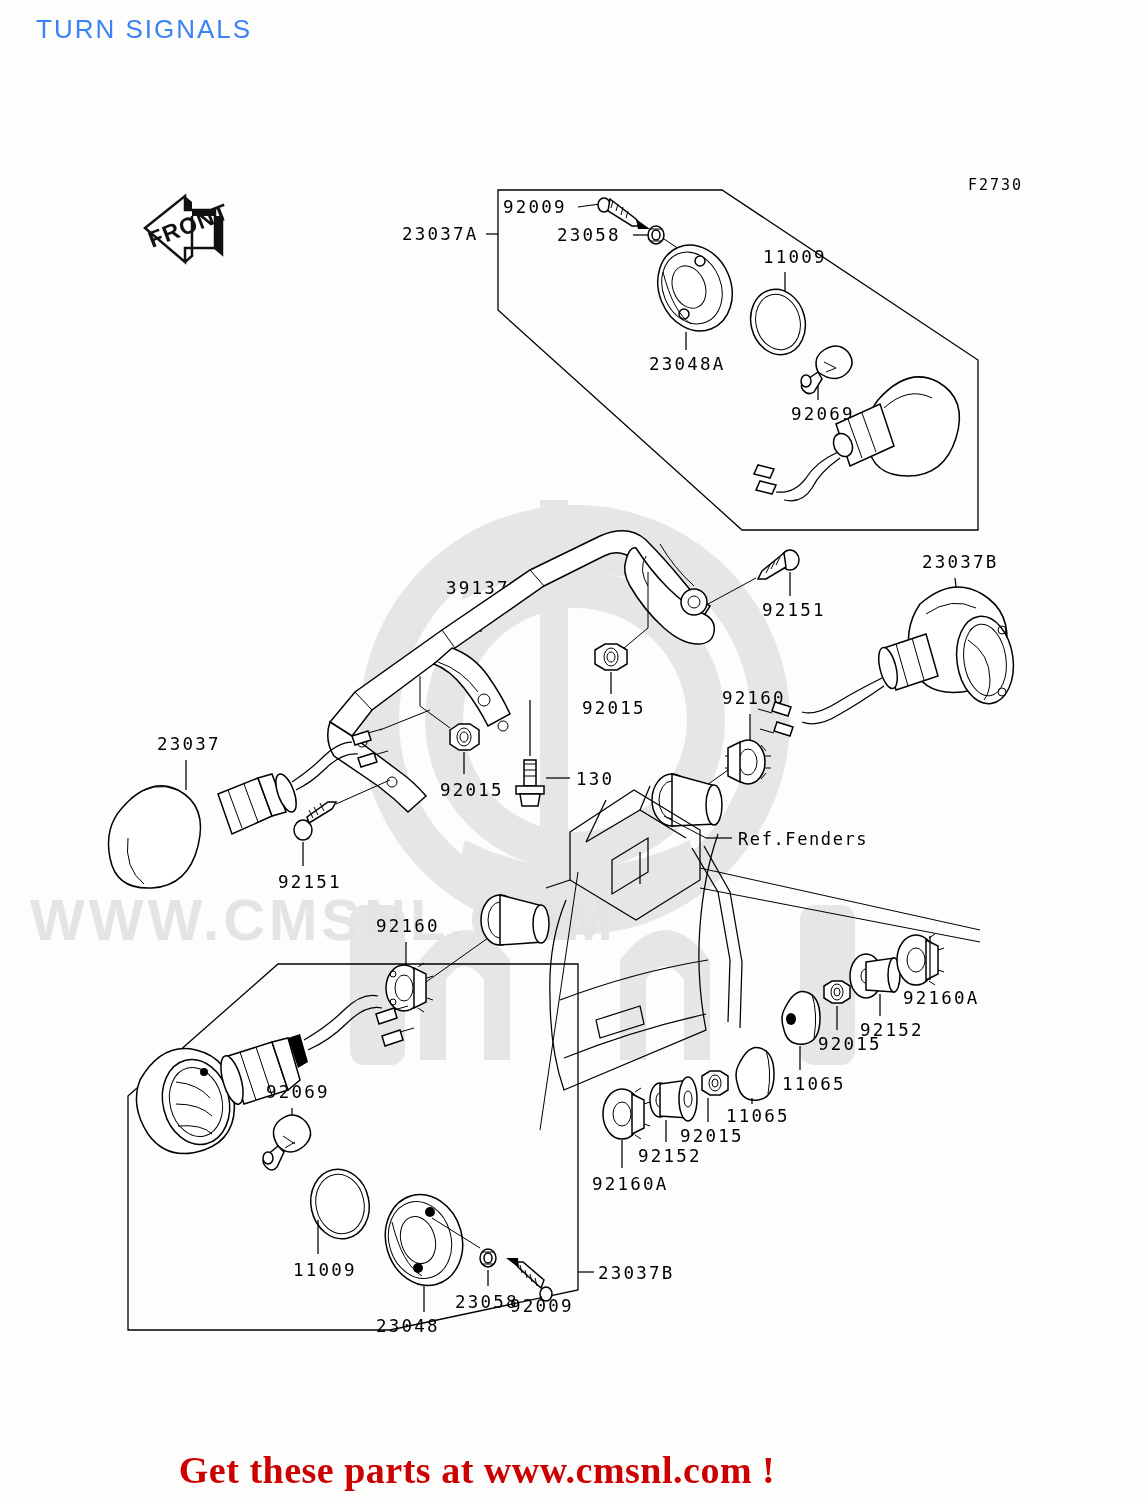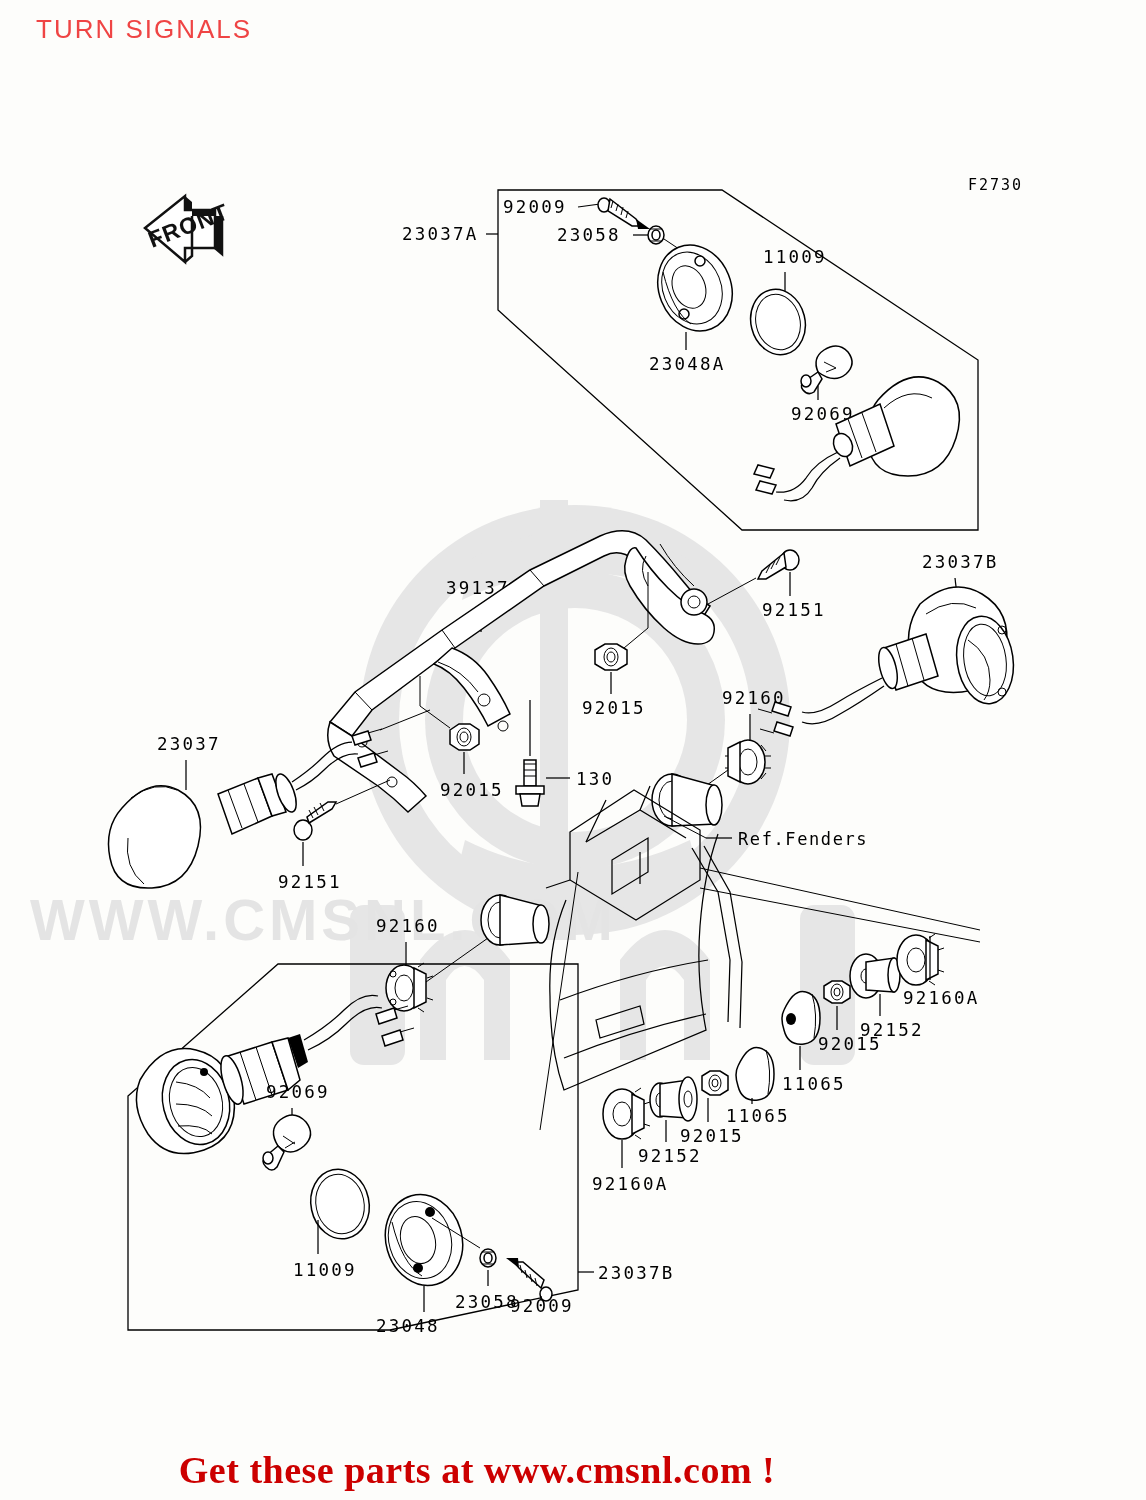--- a/index.html
+++ b/index.html
@@ -1,20 +1,20 @@
 <!DOCTYPE html>
 <html><head>
 <meta charset="utf-8">
 <style>
   html,body{margin:0;padding:0;background:#fff;}
   body{width:1146px;height:1500px;position:relative;overflow:hidden;
        font-family:"DejaVu Sans","Liberation Sans",sans-serif;}
   #page{position:absolute;inset:0;background:#fdfdfb;}
   #page-title{position:absolute;left:36px;top:14px;font-size:26px;letter-spacing:2px;
-       color:#ef4444;font-family:"Liberation Sans",sans-serif;font-weight:400;}
+       color:#3b82f6;font-family:"Liberation Sans",sans-serif;font-weight:400;}
   #drawing{position:absolute;left:0;top:0;width:1146px;height:1500px;}
   #footer{position:absolute;left:0;top:1448px;width:954px;text-align:center;
        font-family:"Liberation Serif","DejaVu Serif",serif;font-size:38px;
        font-weight:700;color:#cc0000;letter-spacing:0.5px;}
   .lbl{font-family:"DejaVu Sans Mono","Liberation Mono",monospace;
        font-size:17.5px;fill:#000;letter-spacing:2.2px;}
   .lbl-ref{font-family:"DejaVu Sans Mono","Liberation Mono",monospace;
        font-size:17px;fill:#000;letter-spacing:1.6px;}
   .code{font-family:"DejaVu Sans Mono","Liberation Mono",monospace;
        font-size:15px;fill:#000;letter-spacing:2px;}

